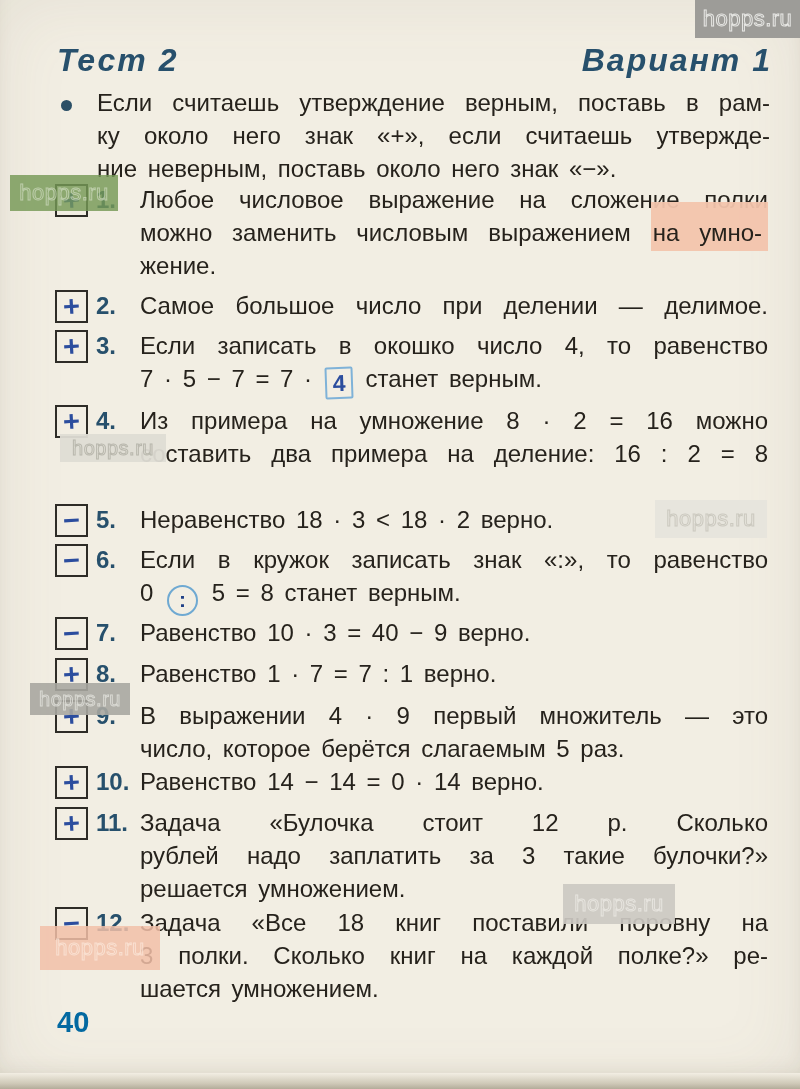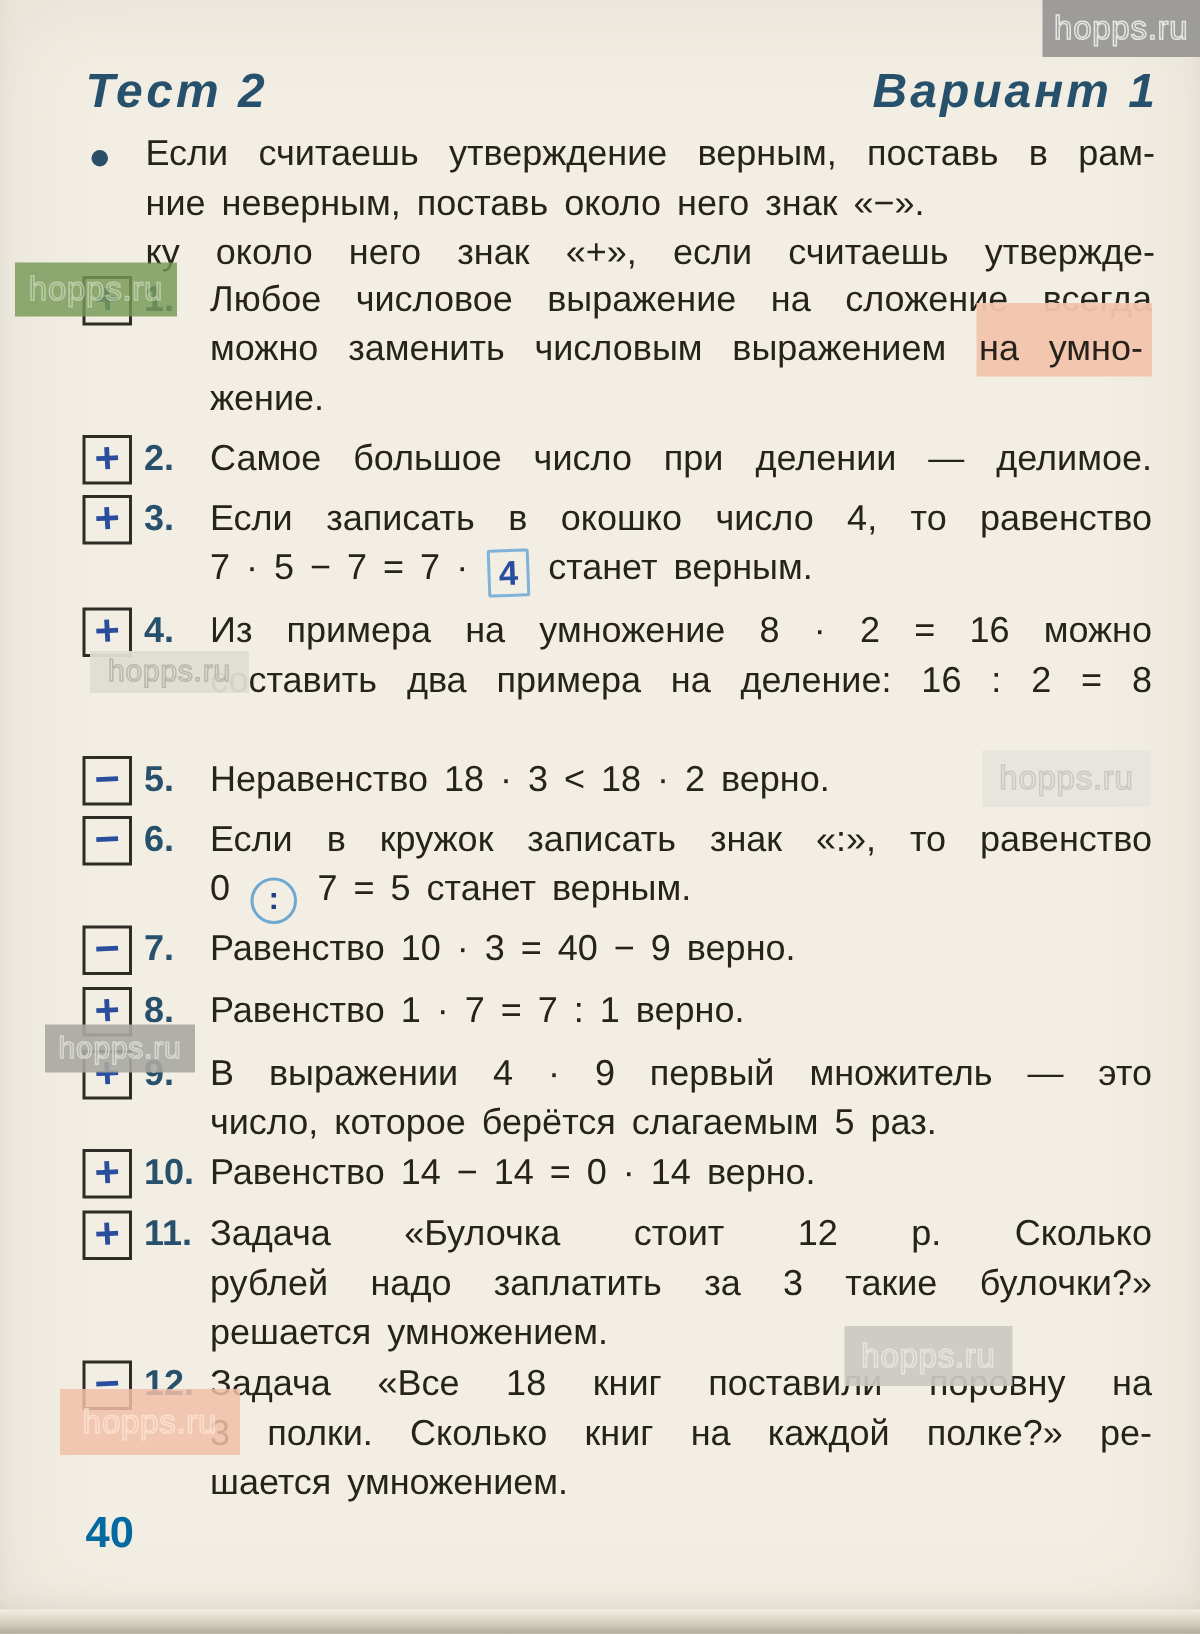--- a/index.html
+++ b/index.html
@@ -65,32 +65,32 @@
 <div id="page" style="--paper: #f2eee3; --ink: #26221c; --accent: #27506c; --hand: #2b4d9e;">
 
   <div class="hdr">
     <div class="title">Тест 2</div>
     <div class="title">Вариант 1</div>
   </div>
 
   <div class="bullet"></div>
   <div id="instr">
       <div class="line just">Если считаешь утверждение верным, поставь в рам-</div>
+      <div class="line just">ку около него знак «+», если считаешь утвержде-</div>
       <div class="line">ние неверным, поставь около него знак «−».</div>
-      <div class="line just">ку около него знак «+», если считаешь утвержде-</div>
     </div>
 
   <div id="questions">
       <div class="question" style="top: 183px;">
         <div class="checkbox">
           <span class="mark">+</span>
         </div>
         <div class="qnum">1.</div>
         <div class="qtext">
-          <div class="line just"><span>Любое числовое выражение на сложение всегда</span></div>
+          <div class="line just"><span>Любое числовое выражение на сложение полки</span></div>
           <div class="line just"><span>можно заменить числовым выражением </span><span class="hl">на умно-</span></div>
           <div class="line"><span>жение.</span></div>
         </div>
       </div>
       <div class="question" style="top: 289px;">
         <div class="checkbox">
           <span class="mark">+</span>
         </div>
         <div class="qnum">2.</div>
         <div class="qtext">
@@ -126,21 +126,21 @@
           <div class="line"><span>Неравенство 18 · 3 &lt; 18 · 2 верно.</span></div>
         </div>
       </div>
       <div class="question" style="top: 543px;">
         <div class="checkbox">
           <span class="mark">−</span>
         </div>
         <div class="qnum">6.</div>
         <div class="qtext">
           <div class="line just"><span>Если в кружок записать знак «:», то равенство</span></div>
-          <div class="line"><span>0 </span><span class="acircle">:</span><span> 7 = 5 станет верным.</span></div>
+          <div class="line"><span>0 </span><span class="acircle">:</span><span> 5 = 8 станет верным.</span></div>
         </div>
       </div>
       <div class="question" style="top: 616px;">
         <div class="checkbox">
           <span class="mark">−</span>
         </div>
         <div class="qnum">7.</div>
         <div class="qtext">
           <div class="line"><span>Равенство 10 · 3 = 40 − 9 верно.</span></div>
         </div>

